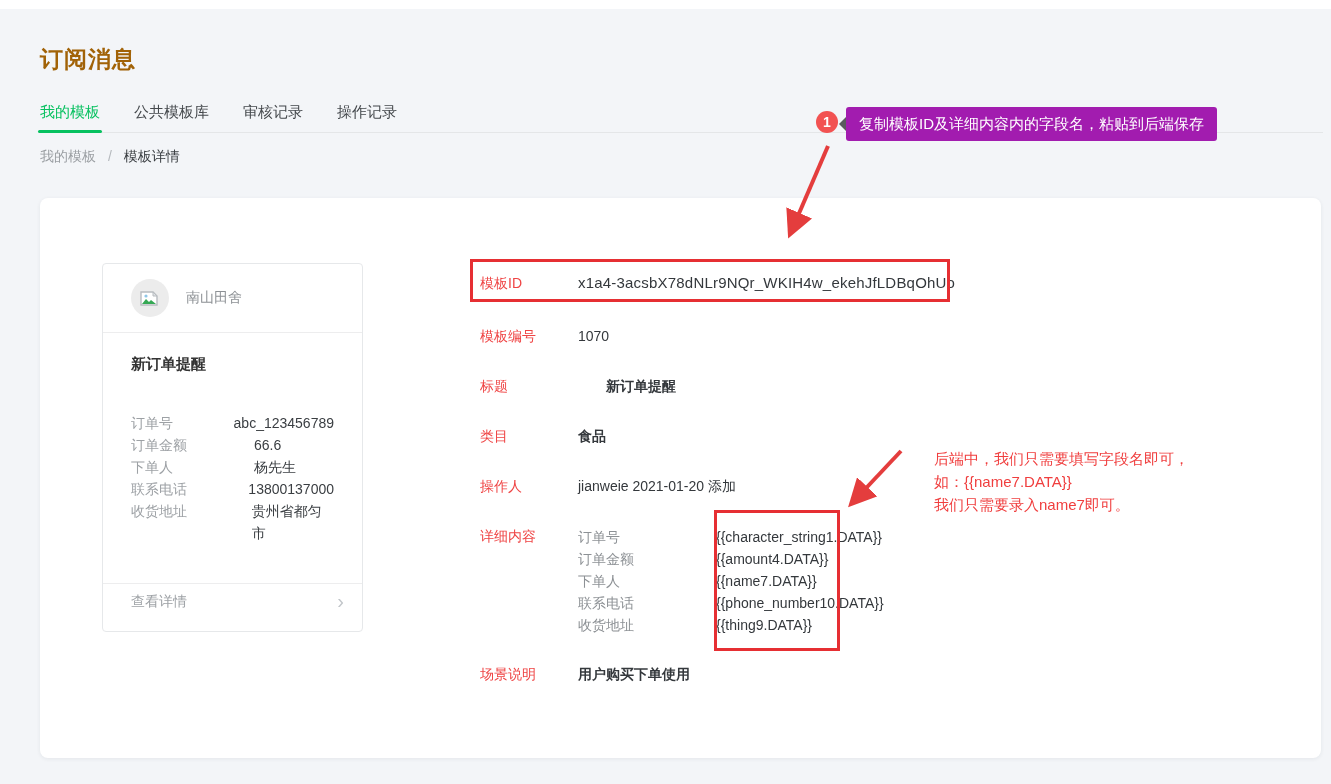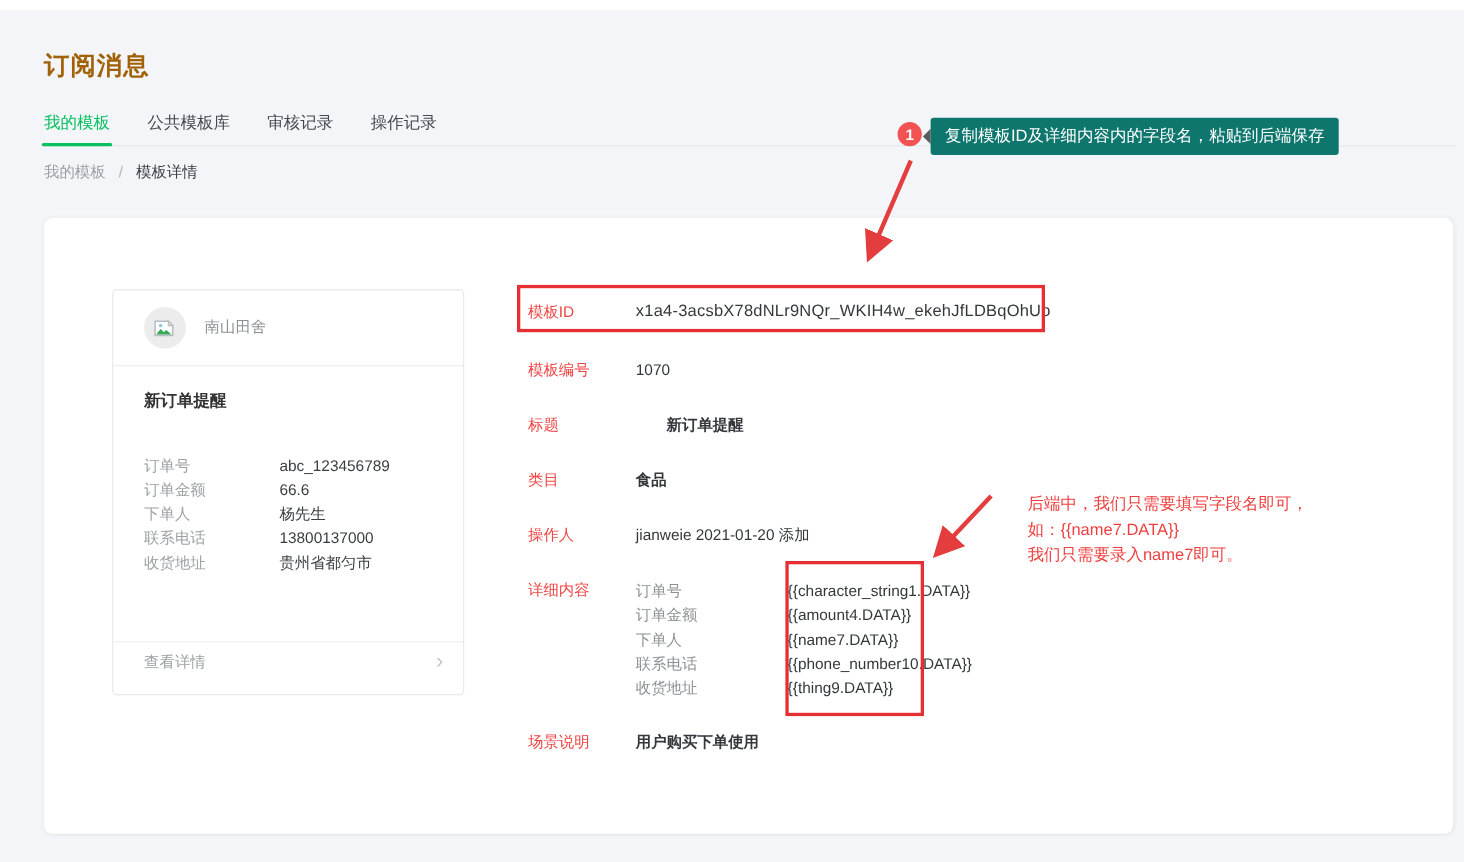--- a/index.html
+++ b/index.html
@@ -39,21 +39,21 @@
 
   
   .panel {
     position:absolute; left:40px; top:198px; width:1281px; height:560px;
     background:#ffffff; border-radius:8px;
     box-shadow:0 1px 4px rgba(30,40,60,.07);
   }
 
   
   .preview-card {
-    position:absolute; left:62px; top:65px; width:320px; height:369px;
+    position:absolute; left:62px; top:65px; width:261px; height:369px;
     border:1px solid #e6e8ea; border-radius:4px; background:#fff;
   }
   .pc-header { height:69px; border-bottom:1px solid #ededee; display:flex; align-items:center; padding:0 28px; }
   .avatar {
     width:38px; height:38px; border-radius:50%; background:#ececec;
     display:flex; align-items:center; justify-content:center; flex:0 0 38px;
   }
   .pc-name { margin-left:17px; font-size:14px; color:#8d9195; }
   .pc-body { padding:22px 28px 0 28px; }
   .pc-title { font-size:15px; font-weight:700; color:#333; }
@@ -87,21 +87,21 @@
   .frame-content { left:674px; top:312px; width:126px; height:141px; }
 
   
   .step-badge {
     position:absolute; left:816px; top:111px; width:22px; height:22px;
     background:#f25252; color:#fff; border-radius:50%;
     font-size:14px; font-weight:700; text-align:center; line-height:22px;
   }
   .tooltip {
     position:absolute; left:846px; top:107px; height:34px;
-    background:#0f766e; color:#fff; font-size:15px; line-height:34px;
+    background:#a21caf; color:#fff; font-size:15px; line-height:34px;
     padding:0 13px; border-radius:3px; white-space:nowrap;
   }
   .tooltip .tip-arrow {
     position:absolute; left:-7px; top:10px; width:0; height:0;
     border-top:7px solid transparent; border-bottom:7px solid transparent;
     border-right:7px solid #595b5d;
   }
   .note {
     position:absolute; left:934px; top:447px;
     color:#f03e3e; font-size:15px; line-height:23px; white-space:nowrap;

